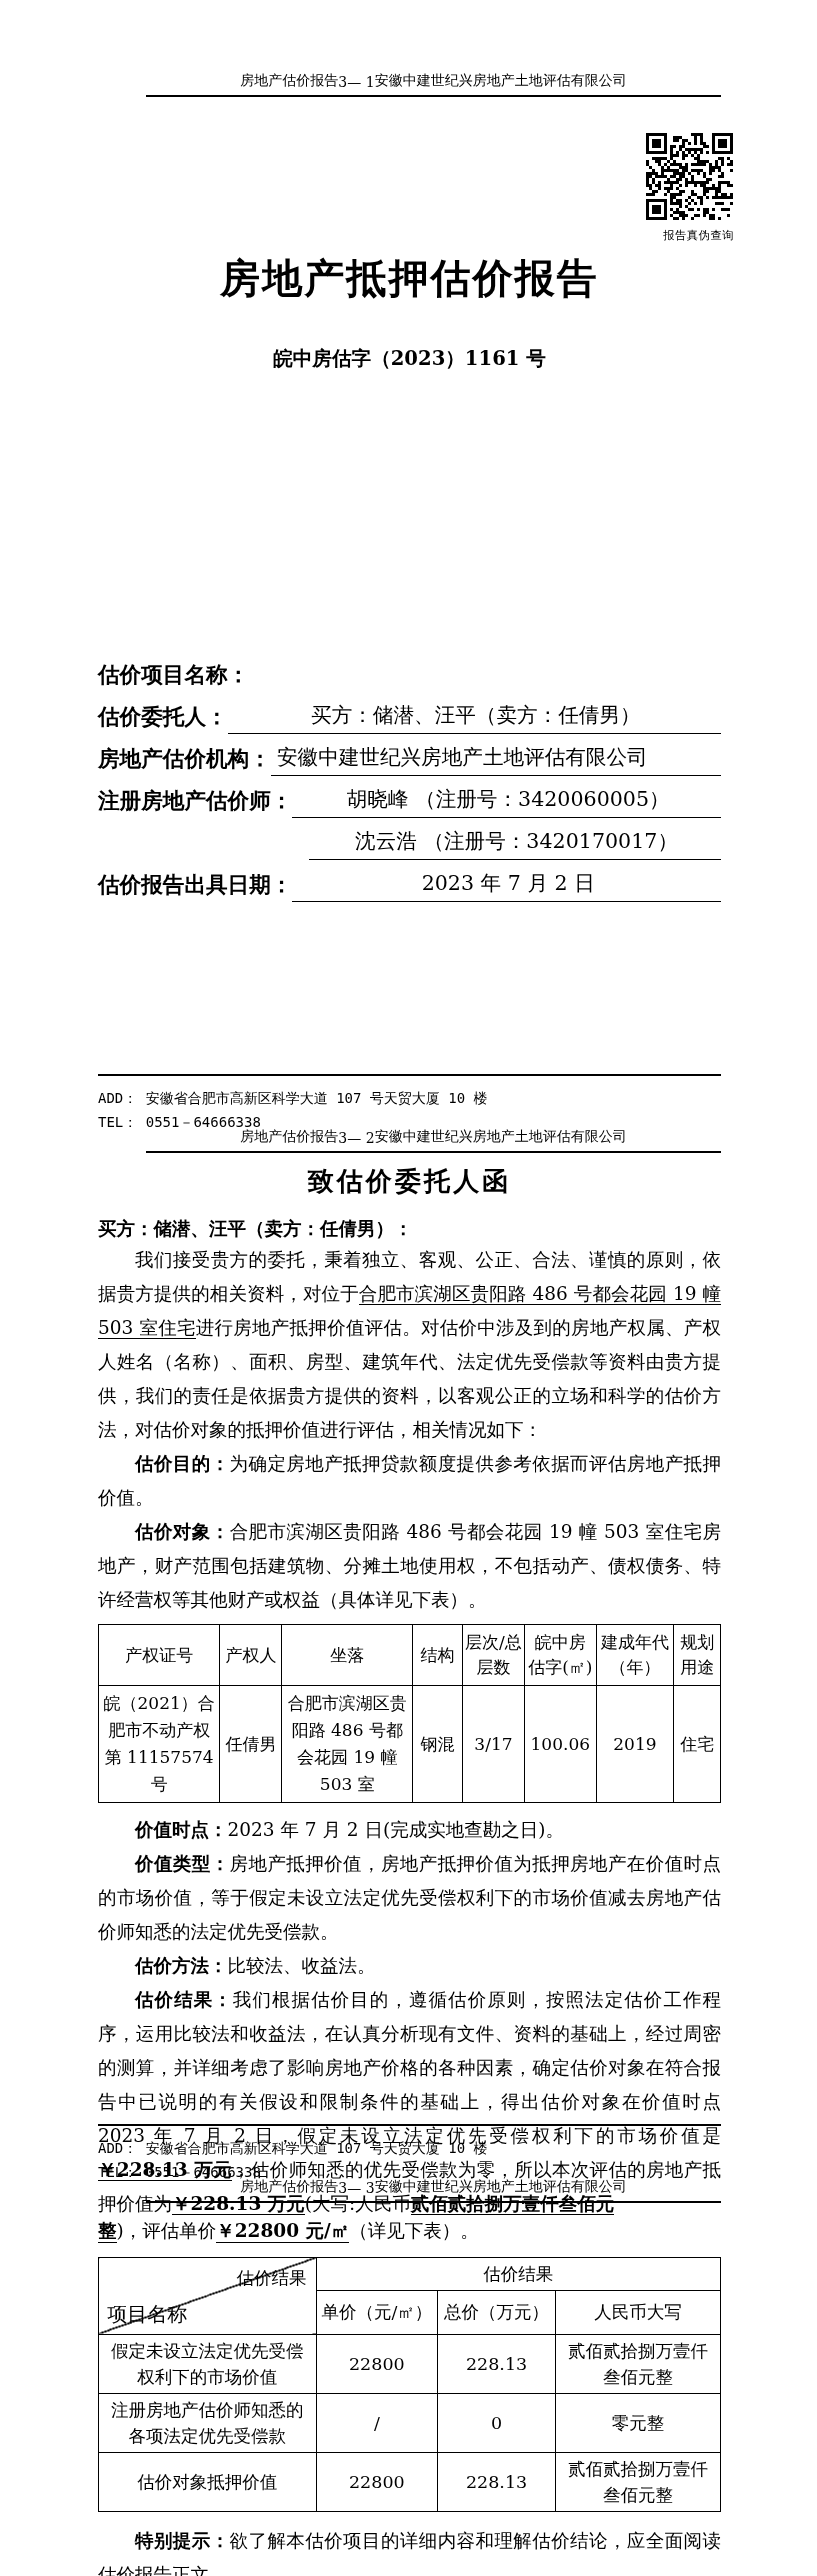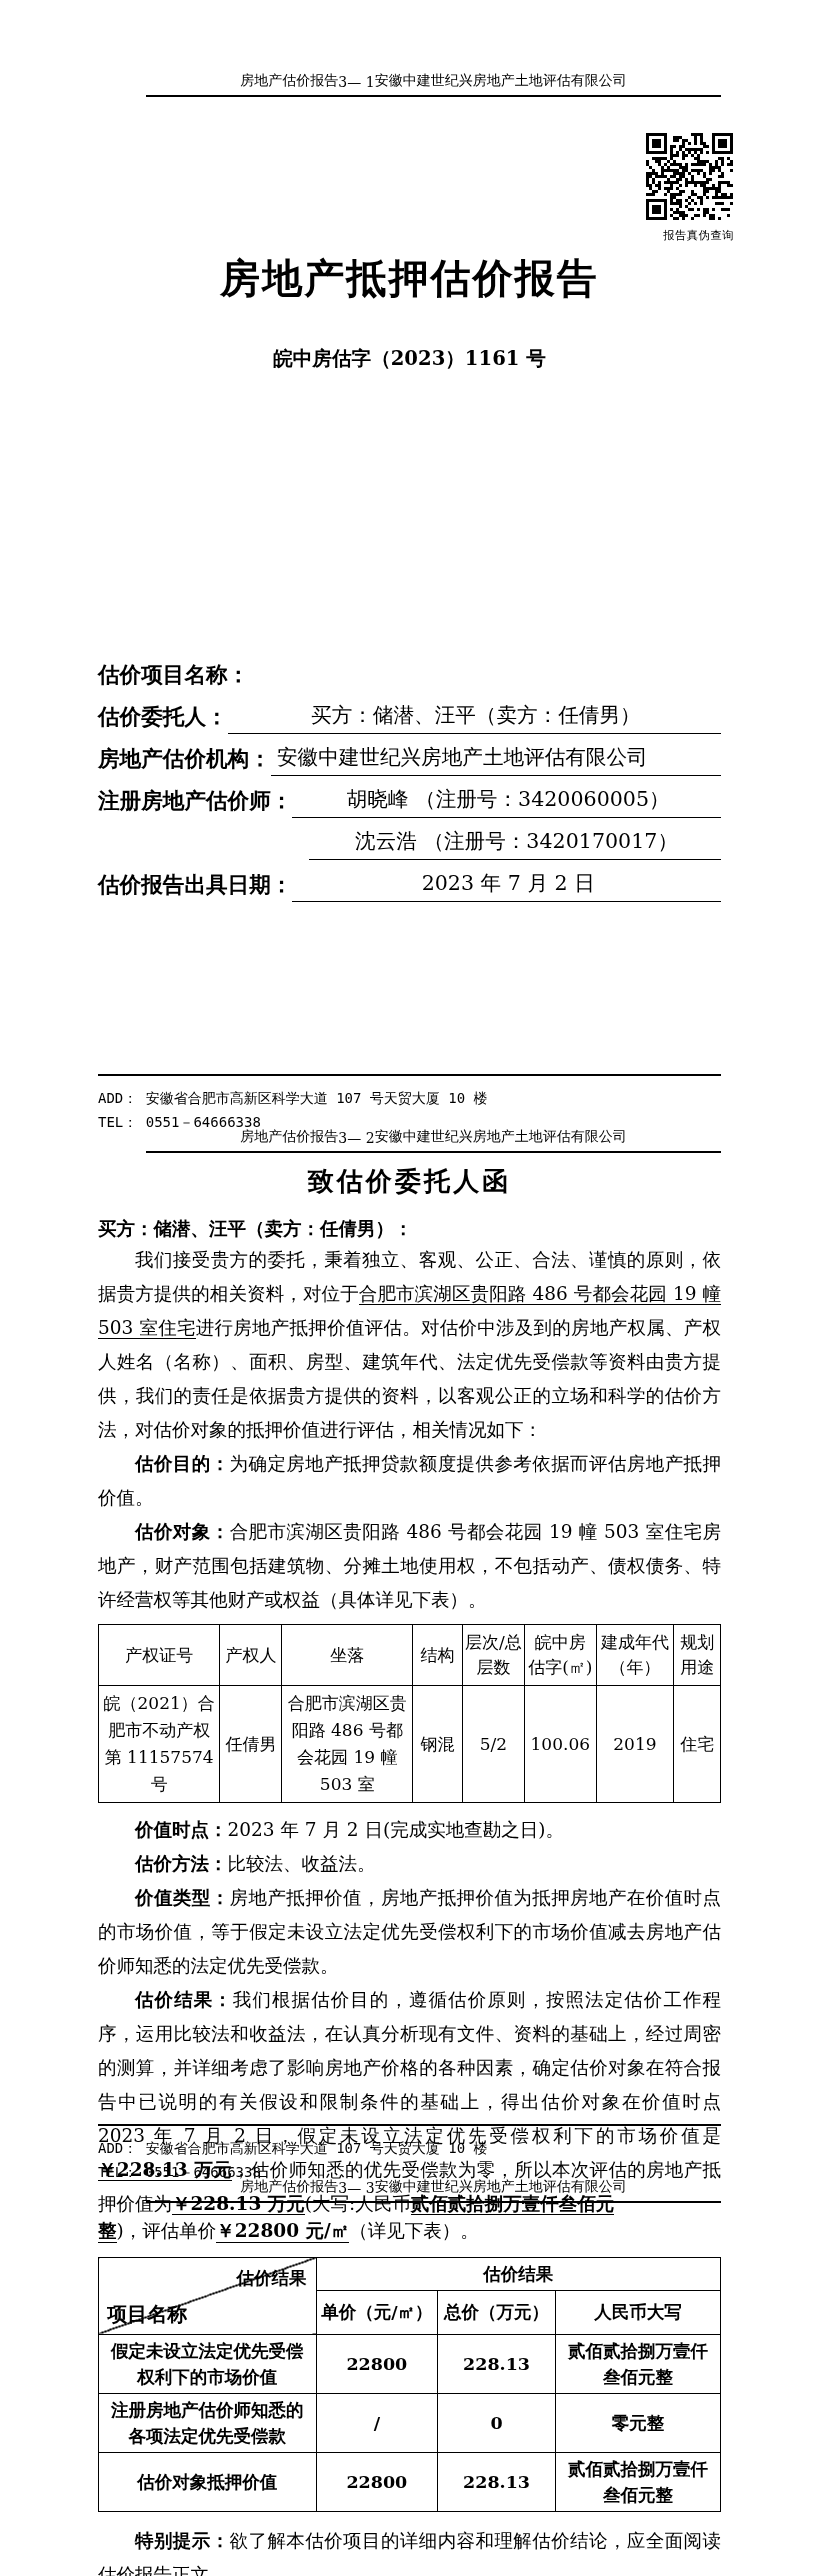--- a/index.html
+++ b/index.html
@@ -60,21 +60,21 @@
   .t1 th, .t1 td {
     border:1px solid #000; text-align:center; vertical-align:middle;
     line-height:27px; padding:4.1px 2.1px; font-weight:normal;
   }
   .t1 thead th { height:61px; line-height:25px; }
   .t1 tbody td { height:85px; }
 
   .t2 { margin-top:8.2px; font-size:17.5px; }
   .t2 th, .t2 td {
     border:1px solid #000; text-align:center; vertical-align:middle;
-    line-height:26px; padding:3.1px 4.1px; font-weight:bold;
+    line-height:26px; padding:3.1px 4.1px; font-weight:normal;
   }
   .t2 .gh { height:29px; }
   .t2 .ch { height:44px; }
   .t2 tbody td { height:45px; }
   .corner {
     position:relative;
     background:linear-gradient(to bottom right,
       transparent calc(50% - 0.8px), #000 calc(50% - 0.8px),
       #000 calc(50% + 0.8px), transparent calc(50% + 0.8px));
   }
@@ -484,38 +484,38 @@
           <th>建成年代（年）</th>
           <th>规划用途</th>
         </tr>
       </thead>
       <tbody>
         <tr>
           <td>皖（2021）合肥市不动产权第 11157574 号</td>
           <td>任倩男</td>
           <td>合肥市滨湖区贵阳路 486 号都会花园 19 幢 503 室</td>
           <td>钢混</td>
-          <td>5/2</td>
+          <td>3/17</td>
           <td>100.06</td>
           <td>2019</td>
           <td>住宅</td>
         </tr>
       </tbody>
     </table>
 
     <div class="para ind" style="margin-top:9.3px;">
       <span class="blabel">价值时点：</span><span>2023 年 7 月 2 日(完成实地查勘之日)。</span>
     </div>
 
     <div class="para ind">
+      <span class="blabel">价值类型：</span><span>房地产抵押价值，房地产抵押价值为抵押房地产在价值时点的市场价值，等于假定未设立法定优先受偿权利下的市场价值减去房地产估价师知悉的法定优先受偿款。</span>
+    </div>
+
+    <div class="para ind">
       <span class="blabel">估价方法：</span><span>比较法、收益法。</span>
-    </div>
-
-    <div class="para ind">
-      <span class="blabel">价值类型：</span><span>房地产抵押价值，房地产抵押价值为抵押房地产在价值时点的市场价值，等于假定未设立法定优先受偿权利下的市场价值减去房地产估价师知悉的法定优先受偿款。</span>
     </div>
 
     <div class="para ind">
       <span class="blabel">估价结果：</span><span>我们根据估价目的，遵循估价原则，按照法定估价工作程序，运用比较法和收益法，在认真分析现有文件、资料的基础上，经过周密的测算，并详细考虑了影响房地产价格的各种因素，确定估价对象在符合报告中已说明的有关假设和限制条件的基础上，得出估价对象在价值时点 2023 年 7 月 2 日，假定未设立法定优先受偿权利下的市场价值是</span><span class="amt">￥228.13 万元</span><span>，估价师知悉的优先受偿款为零，所以本次评估的房地产抵押价值为</span><span class="amt">￥228.13 万元</span><span>(大写:人民币</span><span class="amt">贰佰贰拾捌万壹仟叁佰元</span>
     </div>
   </div>
 
   <div class="docfoot">
     <div>ADD： 安徽省合肥市高新区科学大道 107 号天贸大厦 10 楼</div>
     <div>TEL： 0551－64666338</div>

